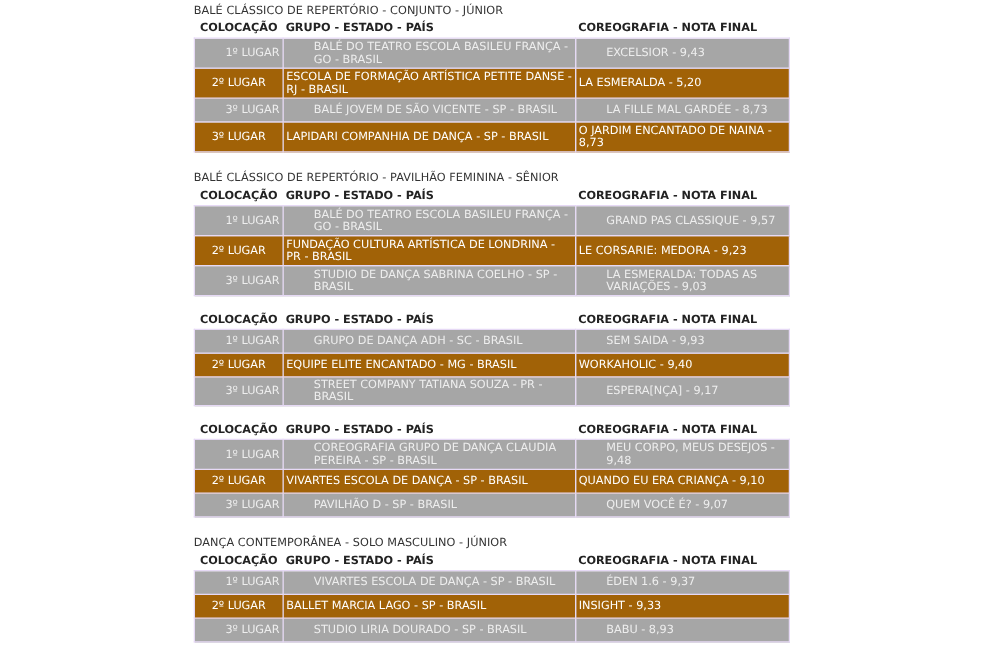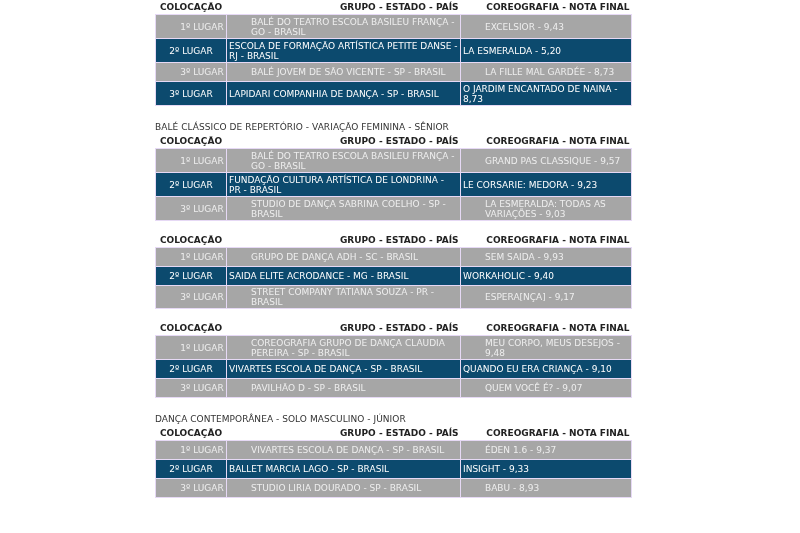--- a/index.html
+++ b/index.html
@@ -30,51 +30,52 @@
     }
     table.results {
       border-collapse: collapse;
       width: 476px;
       table-layout: fixed;
       font-size: 9px;
     }
     table.results th {
       font-weight: bold;
       color: #222222;
-      text-align: right;
+      text-align: left;
       height: 14px;
       line-height: 14px;
       padding: 0 2px;
       font-size: 9px;
       white-space: nowrap;
     }
     table.results th.col-pos { text-align: center; }
     table.results td {
       border: 1.5px solid #e6d9f5;
       padding: 1px 2px;
       line-height: 10px;
       vertical-align: middle;
       color: #ffffff;
     }
     table.results tr.gray td { background: #a6a6a6; color: #eeeeee; padding-left: 24px; }
-    table.results tr.purple td { background: #0c4a6e; color: #ffffff; }
+    table.results tr.purple td { background: #a16207; color: #ffffff; }
     table.results td.pos { text-align: center; }
     col.c1 { width: 71px; }
     col.c2 { width: 234px; }
     col.c3 { width: 171px; }
     .h1row td { height: 21px; }
     .h2row td { height: 16px; }
     .gap { height: 12px; }
   </style>
 </head>
 <body>
 
 <div class="page">
 
   <div class="section">
+    <div class="section-title">BALÉ CLÁSSICO DE REPERTÓRIO - CONJUNTO - JÚNIOR</div>
     <table class="results">
       <colgroup>
           <col class="c1">
           <col class="c2">
           <col class="c3">
         </colgroup>
       <thead>
         <tr>
           <th class="col-pos">COLOCAÇÃO</th>
           <th>GRUPO - ESTADO - PAÍS</th>
@@ -101,21 +102,21 @@
           <td class="pos">3º LUGAR</td>
           <td>LAPIDARI COMPANHIA DE DANÇA - SP - BRASIL</td>
           <td>O JARDIM ENCANTADO DE NAINA - 8,73</td>
         </tr>
       </tbody>
     </table>
   </div>
   <div class="gap"></div>
 
   <div class="section">
-    <div class="section-title">BALÉ CLÁSSICO DE REPERTÓRIO - VARIAÇÃO FEMININA - SÊNIOR</div>
+    <div class="section-title">BALÉ CLÁSSICO DE REPERTÓRIO - PAVILHÃO FEMININA - SÊNIOR</div>
     <table class="results">
       <colgroup>
           <col class="c1">
           <col class="c2">
           <col class="c3">
         </colgroup>
       <thead>
         <tr>
           <th class="col-pos">COLOCAÇÃO</th>
           <th>GRUPO - ESTADO - PAÍS</th>
@@ -158,21 +159,21 @@
         </tr>
       </thead>
       <tbody>
         <tr class="gray h2row">
           <td class="pos">1º LUGAR</td>
           <td>GRUPO DE DANÇA ADH - SC - BRASIL</td>
           <td>SEM SAIDA - 9,93</td>
         </tr>
         <tr class="purple h2row">
           <td class="pos">2º LUGAR</td>
-          <td>SAIDA ELITE ACRODANCE - MG - BRASIL</td>
+          <td>EQUIPE ELITE ENCANTADO - MG - BRASIL</td>
           <td>WORKAHOLIC - 9,40</td>
         </tr>
         <tr class="gray h2row">
           <td class="pos">3º LUGAR</td>
           <td>STREET COMPANY TATIANA SOUZA - PR - BRASIL</td>
           <td>ESPERA[NÇA] - 9,17</td>
         </tr>
       </tbody>
     </table>
   </div>

